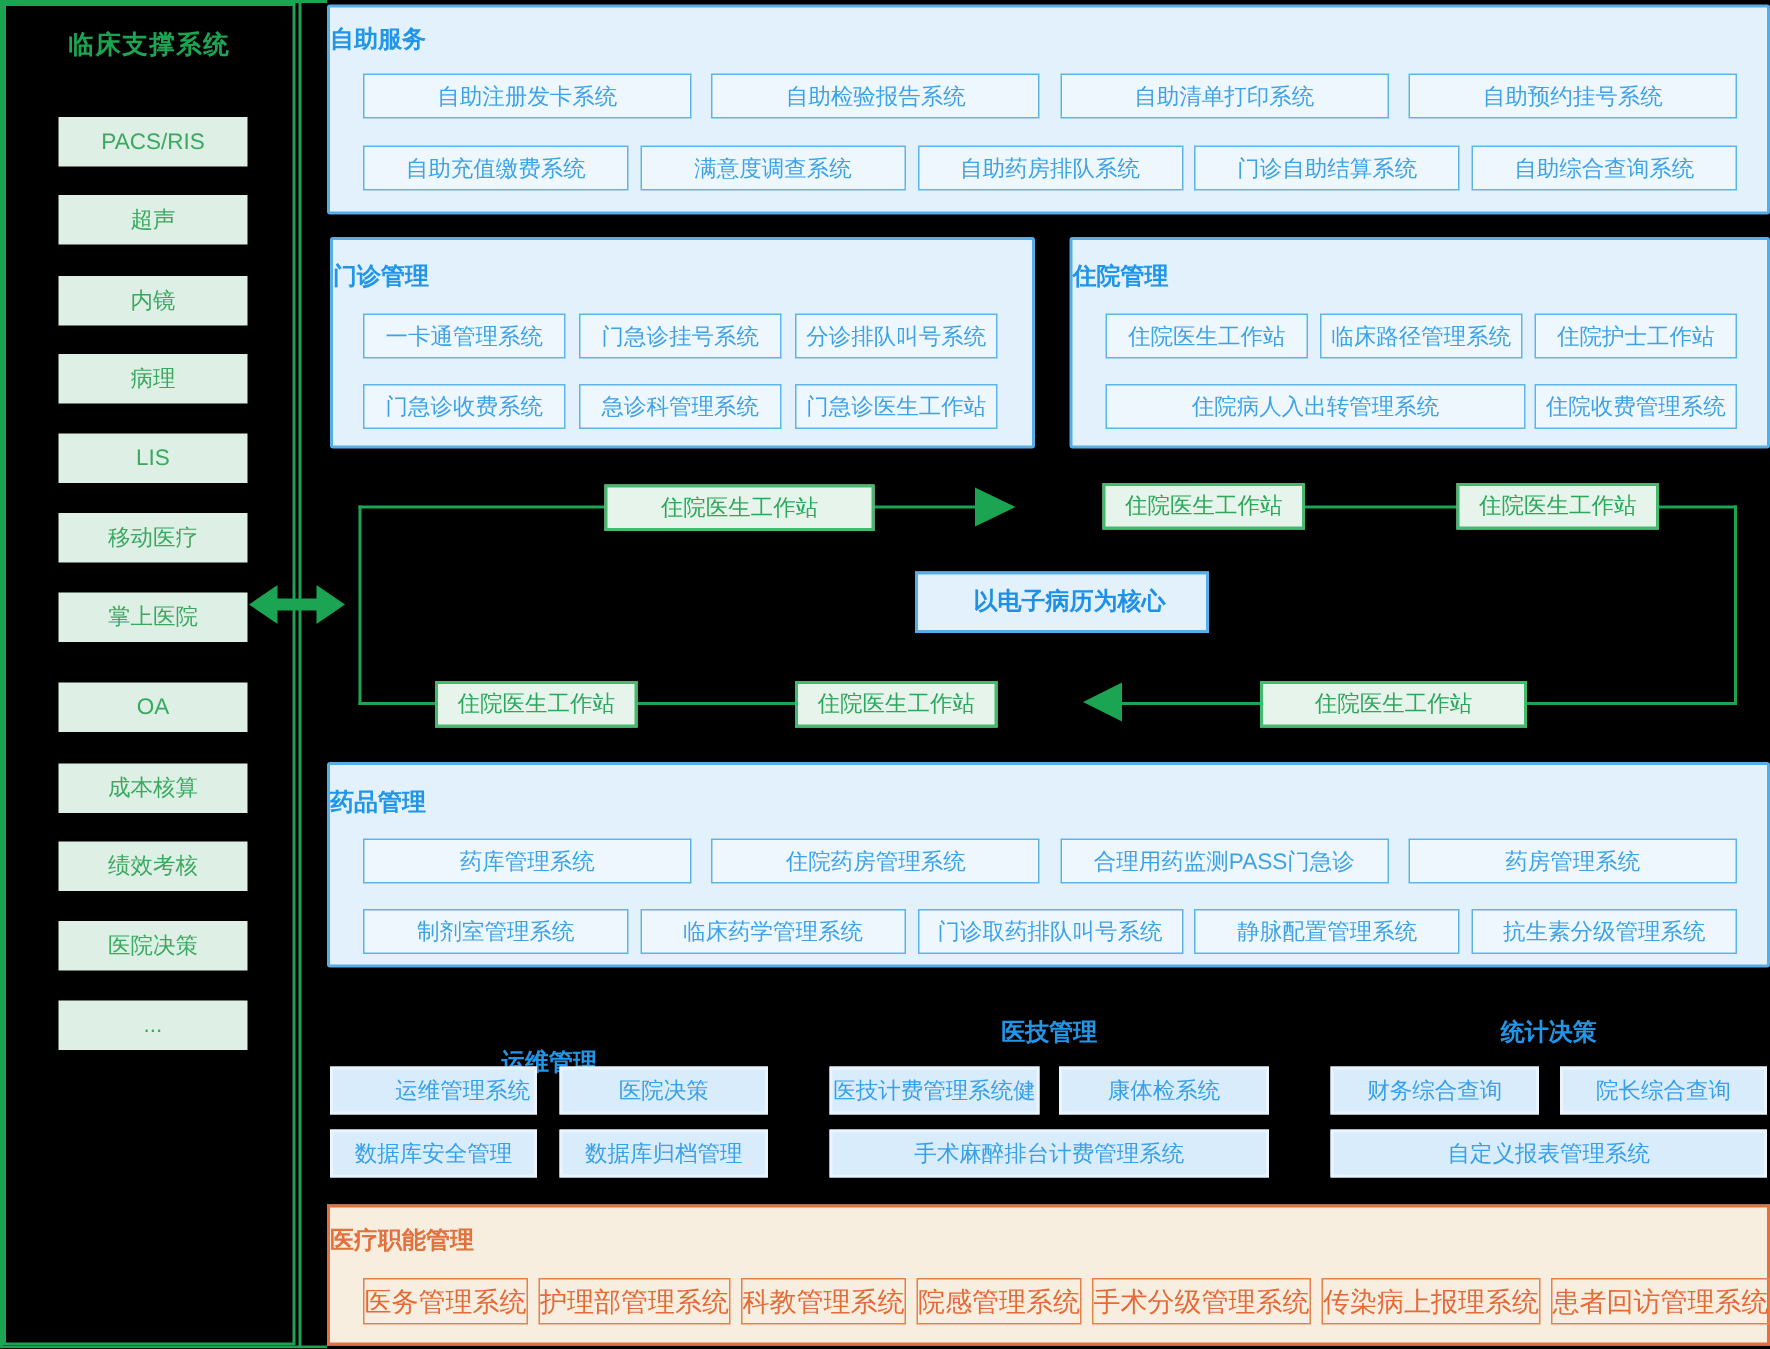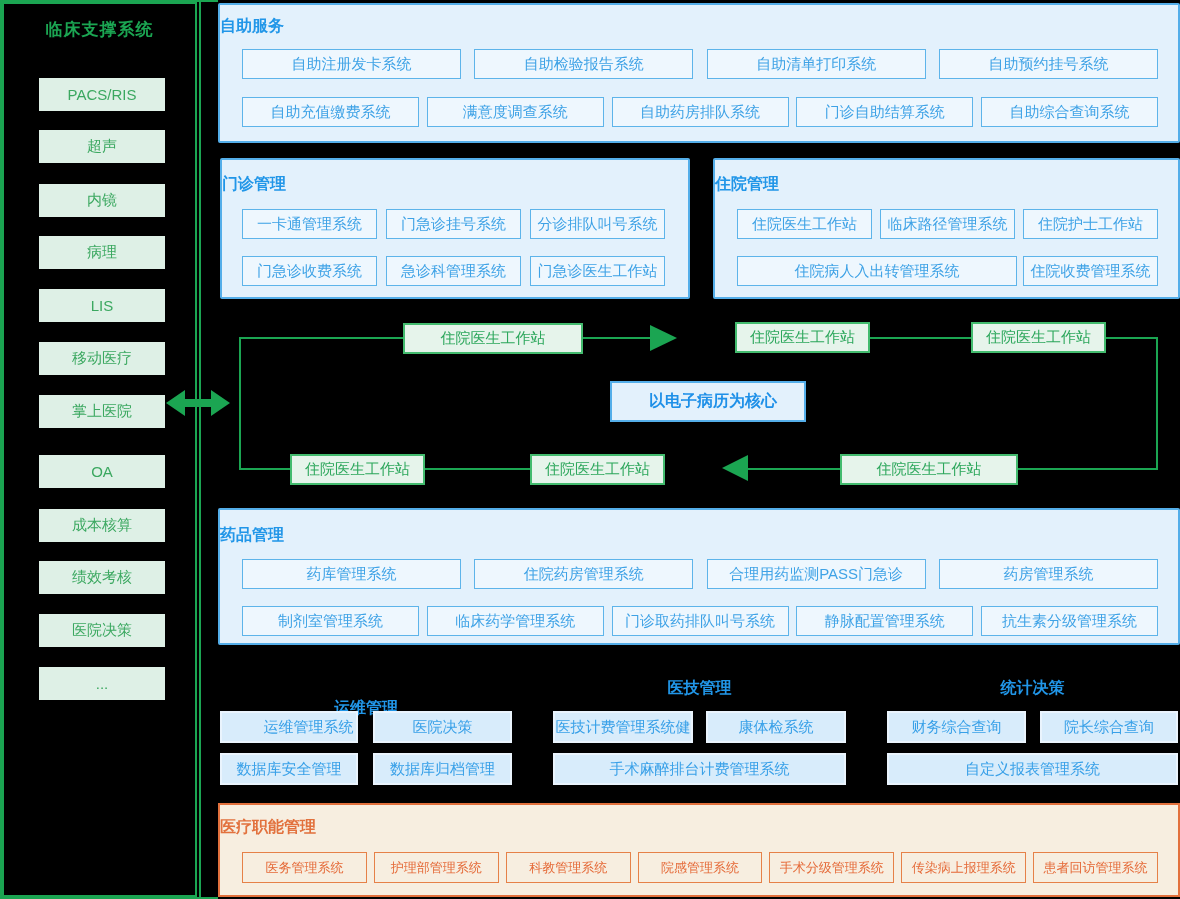--- a/index.html
+++ b/index.html
@@ -44,21 +44,21 @@
   .dbl-shaft{left:183px;top:399px;width:30px;height:8px;}
 
   
   .col-title{position:absolute;text-align:center;font-weight:bold;font-size:16px;color:var(--blue);}
   .bbtn{position:absolute;box-sizing:border-box;height:32px;background:var(--bbtn-bg);border:2px solid var(--bbtn-border);color:var(--bbtn-text);font-size:15px;display:flex;align-items:center;justify-content:center;white-space:nowrap;}
 
   
   .panel-orange{position:absolute;left:218px;top:803px;width:962px;height:94px;box-sizing:border-box;background:var(--orange-bg);border:2px solid var(--orange);}
   .panel-orange .panel-title{color:var(--orange);top:12px;}
   .orow{position:absolute;left:22px;right:20px;top:47px;display:flex;gap:7px;}
-  .obtn{flex:1;box-sizing:border-box;height:31px;background:transparent;border:1.5px solid var(--orange-btn-border);color:var(--orange-btn-text);font-size:13px;display:flex;align-items:center;justify-content:center;white-space:nowrap;}
+  .obtn{flex:1;box-sizing:border-box;height:31px;background:transparent;border:1.5px solid var(--orange-btn-border);color:var(--orange-btn-text);font-size:18px;display:flex;align-items:center;justify-content:center;white-space:nowrap;}
 </style>
 </head>
 <body>
 
 <div class="canvas">
 
   <div class="frame-top"></div>
   <div class="frame-bottom"></div>
   <div class="frame-left"></div>
   <div class="spine"></div>

